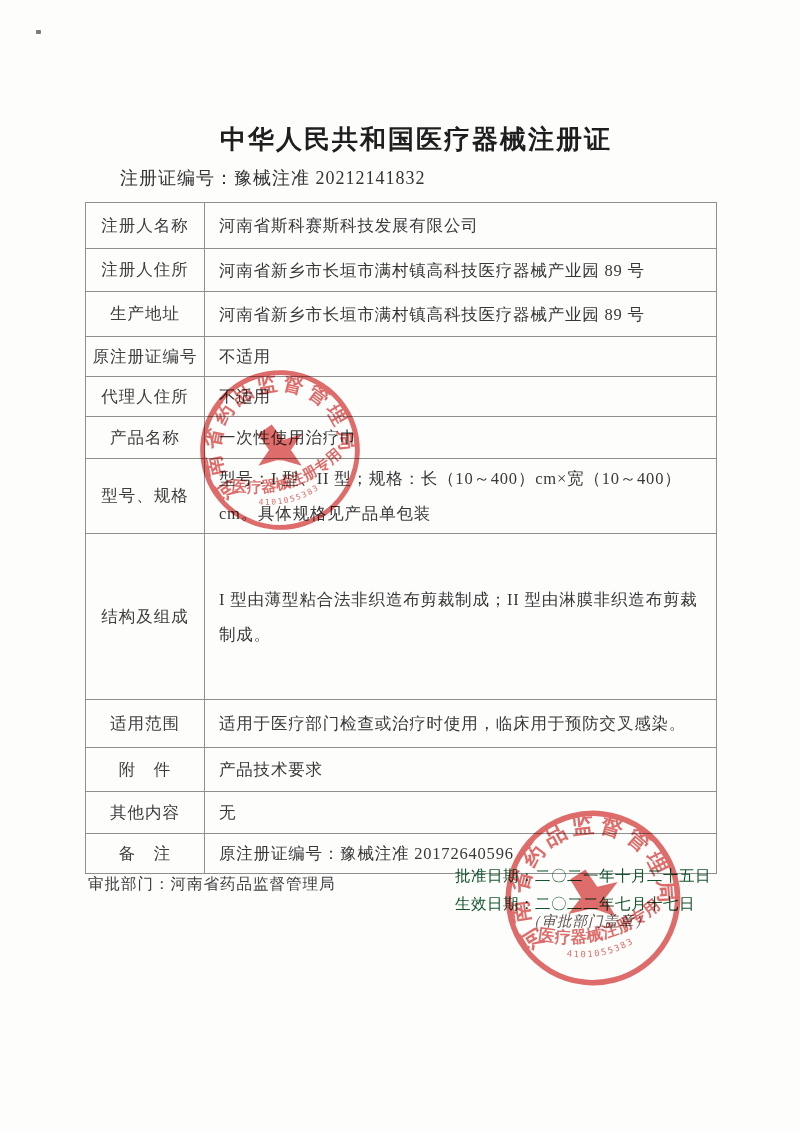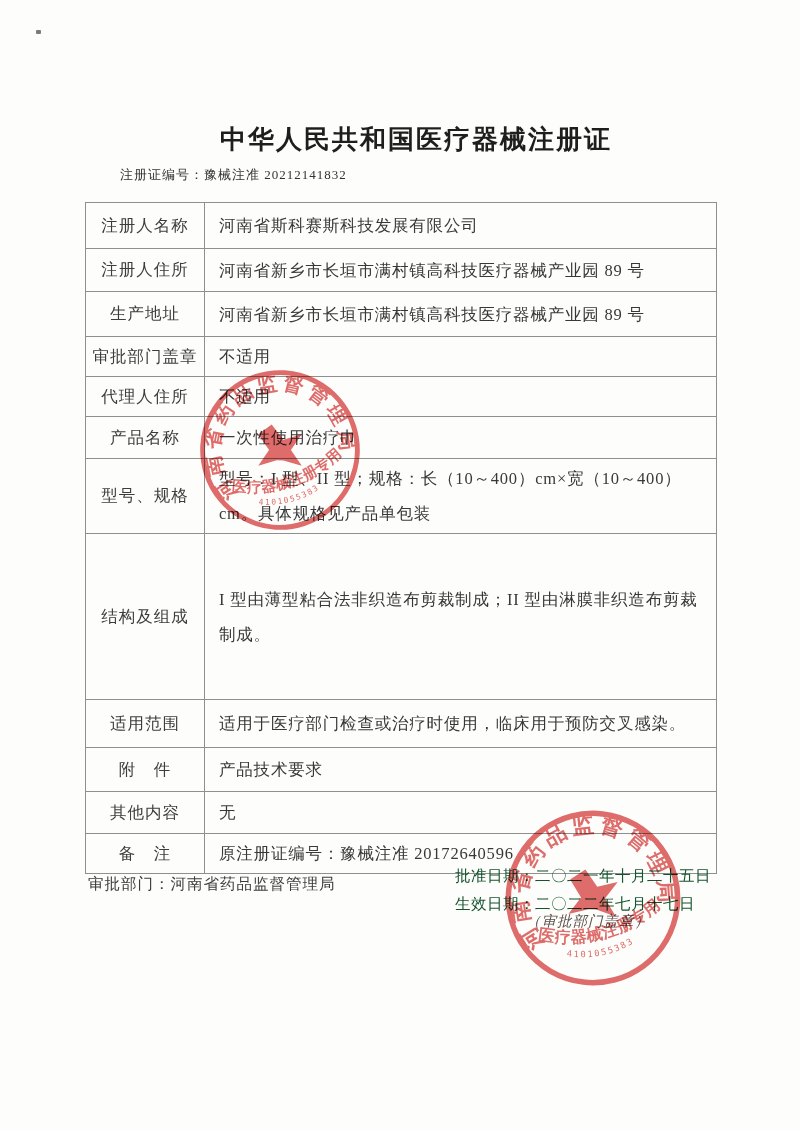--- a/index.html
+++ b/index.html
@@ -16,21 +16,21 @@
     background:#5a5a5a;border-radius:1px;opacity:.8;
   }
   .title{
     position:absolute;left:0;top:106px;width:100%;
     text-align:center;margin:16px;
     font-family:"Liberation Sans","DejaVu Sans",sans-serif;
     font-weight:700;font-size:26px;letter-spacing:2px;color:#1e1e1e;
   }
   .regno{
     position:absolute;left:120px;top:166px;
-    font-size:13px;letter-spacing:1px;color:#333;
+    font-size:18px;letter-spacing:1px;color:#333;
   }
   table.cert{
     position:absolute;left:85px;top:202px;width:632px;
     border-collapse:collapse;table-layout:fixed;
   }
   table.cert td{
     border:1px solid #8f8f8f;
     vertical-align:middle;
     font-size:16.5px;
   }
@@ -95,21 +95,21 @@
     </tr>
     <tr class="r1">
       <td class="lbl">注册人住所</td>
       <td class="val">河南省新乡市长垣市满村镇高科技医疗器械产业园 89 号</td>
     </tr>
     <tr class="r2">
       <td class="lbl">生产地址</td>
       <td class="val">河南省新乡市长垣市满村镇高科技医疗器械产业园 89 号</td>
     </tr>
     <tr class="r3">
-      <td class="lbl">审批部门盖章</td>
+      <td class="lbl">原注册证编号</td>
       <td class="val">不适用</td>
     </tr>
     <tr class="r4">
       <td class="lbl">代理人住所</td>
       <td class="val">不适用</td>
     </tr>
     <tr class="r5">
       <td class="lbl">产品名称</td>
       <td class="val">一次性使用治疗巾</td>
     </tr>

